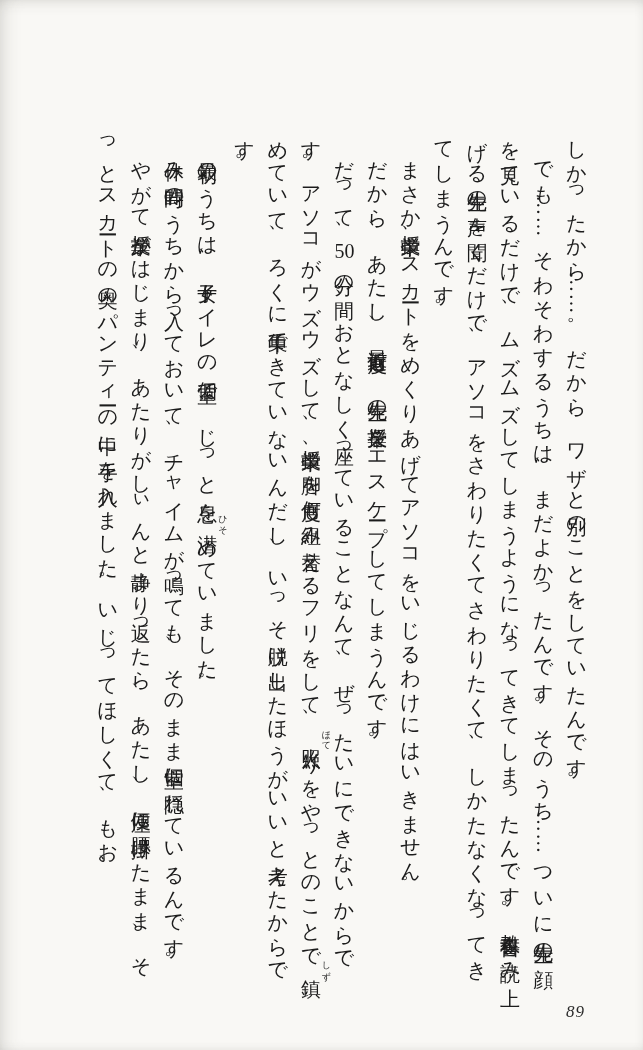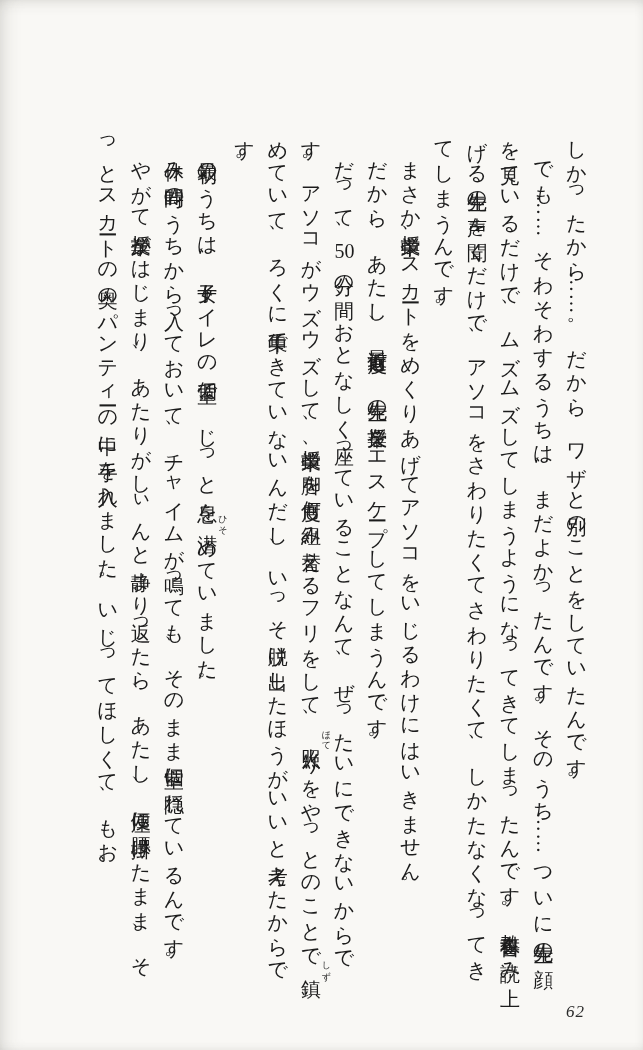--- a/index.html
+++ b/index.html
@@ -73,14 +73,14 @@
   <main class="text-block">
     <p class="flush">しかったから……。だから、ワザと別のことをしていたんです。</p>
     <p>でも……そわそわするうちは、まだよかったんです。そのうち……ついに先生の顔を見ているだけで、ムズムズしてしまうようになってきてしまったんです。教科書を読み上げる先生の声を聞くだけで、アソコをさわりたくてさわりたくて、しかたなくなってきてしまうんです。</p>
     <p>まさか授業中、スカートをめくりあげてアソコをいじるわけにはいきません。</p>
     <p>だから、あたし、最近何度も、先生の授業をエスケープしてしまうんです。</p>
     <p>だって、<span class="tcy">50</span>分の間、おとなしく座っていることなんて、ぜったいにできないからです。アソコがウズウズして、授業中、脚を何度も組み替えるフリをして、<ruby>火照<rt>ほて</rt></ruby>りをやっとのことで<ruby>鎮<rt>しず</rt></ruby>めていて、ろくに集中できていないんだし、いっそ脱け出したほうがいいと考えたからです。</p>
     <p>最初のうちは、女子トイレの個室で、じっと息を<ruby>潜<rt>ひそ</rt></ruby>めていました。</p>
     <p>休み時間のうちから入っておいて、チャイムが鳴っても、そのまま個室に隠れているんです。</p>
     <p>やがて授業がはじまり、あたりがしぃんと静まり返ったら、あたし、便座に腰掛けたまま、そっとスカートの奥のパンティーの中に手を入れました。いじってほしくて、もお、</p>
   </main>
-  <div class="page-number">62</div>
+  <div class="page-number">89</div>
 </div>
 
 </body></html>

